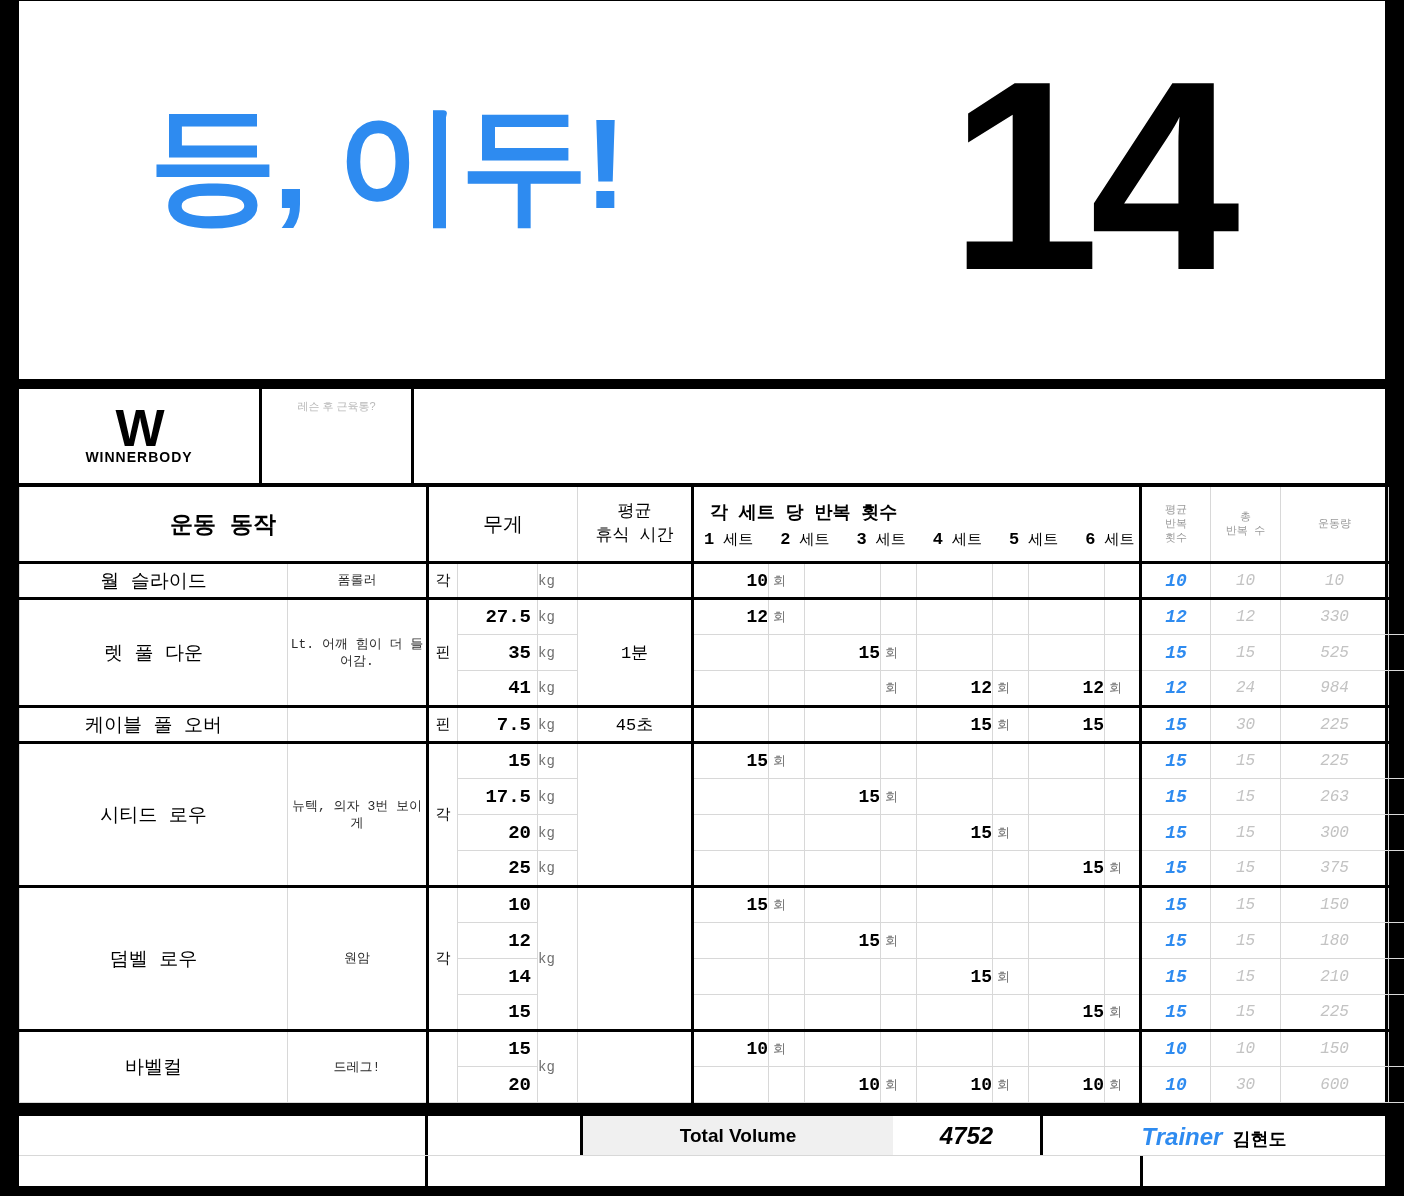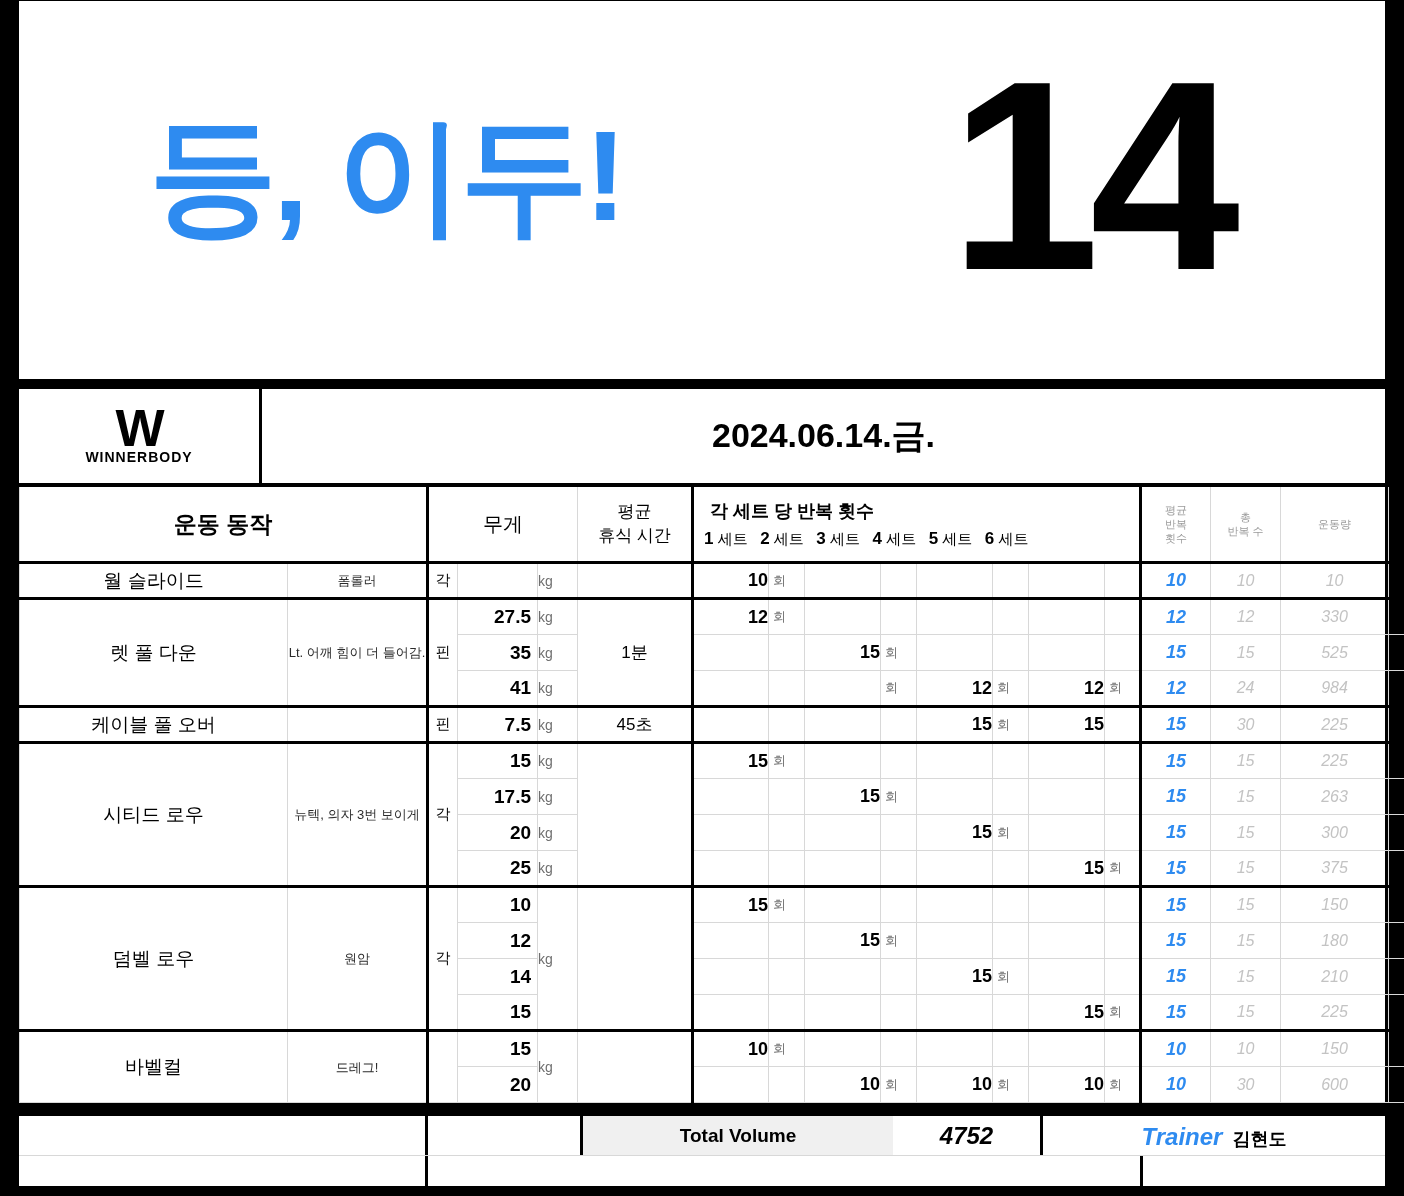--- a/index.html
+++ b/index.html
@@ -1,39 +1,39 @@
 <!DOCTYPE html>
 <html lang="ko"><head>
 <meta charset="utf-8">
 <style>
   html,body{margin:0;padding:0;background:#000;}
   body{width:1404px;height:1196px;font-family:"Liberation Sans","DejaVu Sans",sans-serif;overflow:hidden;}
   .page{position:relative;width:1404px;height:1196px;background:#000;}
 
   
   .banner{position:absolute;left:14px;top:-4px;width:1376px;height:388px;background:#fff;border:5px solid #000;box-sizing:border-box;}
-  .banner-title{position:absolute;left:130px;top:90px;font-size:128px;font-weight:bold;color:#2e8bf0;letter-spacing:-4px;}
+  .banner-title{position:absolute;left:130px;top:78px;font-size:128px;font-weight:bold;color:#2e8bf0;letter-spacing:-4px;}
   .banner-num{position:absolute;right:155px;top:40px;font-size:270px;line-height:270px;font-weight:bold;color:#000;letter-spacing:-10px;}
 
   
   .hdr{position:absolute;left:14px;top:384px;width:1376px;height:104px;background:#fff;border:5px solid #000;box-sizing:border-box;display:flex;}
   .hdr-logo{width:243px;border-right:3px solid #000;display:flex;align-items:center;justify-content:center;box-sizing:border-box;}
   .logo-wrap{text-align:center;}
   .logo-w{font-size:52px;font-weight:bold;line-height:42px;font-family:"Liberation Sans",sans-serif;letter-spacing:-2px;}
   .logo-sub{font-size:14px;letter-spacing:1px;font-weight:bold;}
   .hdr-note{width:152px;border-right:3px solid #000;box-sizing:border-box;display:flex;align-items:flex-start;justify-content:center;padding-top:10px;}
   .hdr-note span{font-size:11px;color:#b9b9b9;}
   .hdr-date{flex:1;display:flex;align-items:center;justify-content:center;}
   .hdr-date span{font-size:34px;font-weight:bold;letter-spacing:0px;}
   .hdr-name{width:300px;display:flex;align-items:center;justify-content:flex-end;padding-right:14px;box-sizing:border-box;gap:28px;}
   .hdr-name .nm{font-size:26px;}
   .hdr-name .mem{font-size:15px;font-weight:bold;}
 
   
-  .tbl{position:absolute;left:14px;top:487px;width:1376px;background:#fff;border:5px solid #000;border-top:none;box-sizing:border-box;}
+  .tbl{position:absolute;left:14px;top:487px;width:1376px;background:#fff;border:5px solid #000;border-top:none;box-sizing:border-box;font-family:Liberation Mono, monospace;}
   table{border-collapse:collapse;width:100%;table-layout:fixed;}
   td,th{border:1px solid #d8d8d8;padding:0;vertical-align:middle;font-weight:normal;}
   .thead td{border-bottom:3px solid #000;border-top:none;height:74px;text-align:center;}
   .t-move{font-size:23px;font-weight:bold;}
   .t-weight{font-size:20px;}
   .t-rest{font-size:17px;line-height:24px;}
   .t-reps-title{font-size:18px;font-weight:bold;text-align:left;padding-left:16px;}
   .t-reps-sets{font-size:15px;text-align:left;padding-left:10px;margin-top:6px;}
   .t-reps-sets b{font-size:17px;}
   .t-small{font-size:11px;color:#9a9a9a;line-height:14px;}
@@ -80,22 +80,22 @@
     <div class="banner-num">14</div>
   </div>
 
   <div class="hdr">
     <div class="hdr-logo">
       <div class="logo-wrap">
         <div class="logo-w">W</div>
         <div class="logo-sub">WINNERBODY</div>
       </div>
     </div>
-    <div class="hdr-date">
-      <span>2024.06.14.금.</span>
+    <div class="hdr-note">
+      <span>레슨 후 근육통?</span>
     </div>
   </div>
 
   <div class="tbl">
     <table>
       <colgroup>
         <col style="width:268px">
           <col style="width:140px">
         <col style="width:30px">
           <col style="width:80px">

